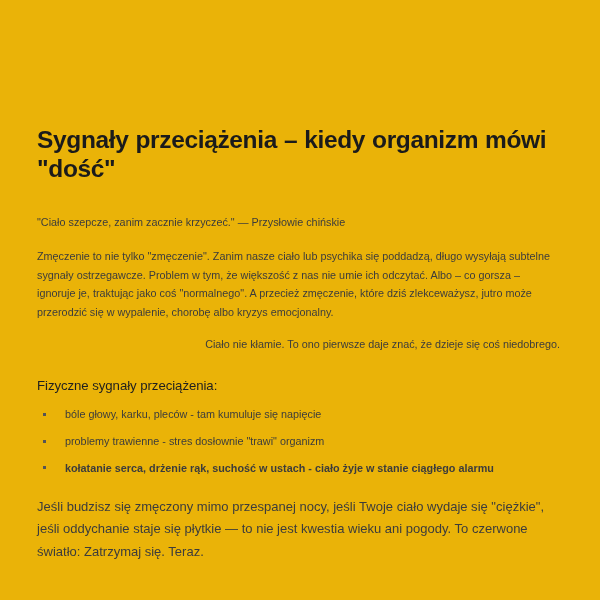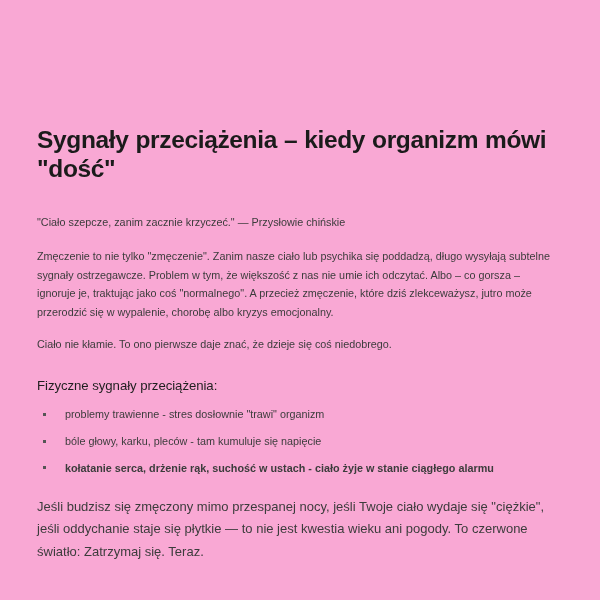--- a/index.html
+++ b/index.html
@@ -12,21 +12,21 @@
     height: 600px;
     font-family: "Liberation Sans", sans-serif;
     -webkit-font-smoothing: antialiased;
     overflow: hidden;
   }
   #article {
     box-sizing: border-box;
     width: 600px;
     height: 600px;
     padding: 126px 40px 0 37px;
-    background: #f9a8d4;
+    background: #eab308;
   }
   .doc-title {
     margin: 0;
     font-size: 24.5px;
     line-height: 1.17;
     font-weight: 700;
     letter-spacing: -0.35px;
     color: #1b1b1b;
     word-spacing: 0.5px;
   }
@@ -40,20 +40,21 @@
   .body-para {
     margin: 16px 0 0 0;
     font-size: 10.8px;
     line-height: 1.72;
     color: #3c3c3c;
     letter-spacing: 0.005px;
     max-width: 526px;
   }
   .body-para.tight {
     margin-top: 14px;
+    text-align: right;
   }
   .section-heading {
     margin: 23px 0 0 0;
     font-size: 13.2px;
     line-height: 1.4;
     font-weight: 400;
     color: #1f1f1f;
     letter-spacing: -0.05px;
   }
   ul.signal-list {
@@ -101,20 +102,20 @@
 
   <p class="quote-line">"Ciało szepcze, zanim zacznie krzyczeć." — Przysłowie chińskie</p>
 
   <p class="body-para">Zmęczenie to nie tylko "zmęczenie". Zanim nasze ciało lub psychika się poddadzą, długo wysyłają subtelne sygnały ostrzegawcze. Problem w tym, że większość z nas nie umie ich odczytać. Albo – co gorsza – ignoruje je, traktując jako coś "normalnego". A przecież zmęczenie, które dziś zlekceważysz, jutro może przerodzić się w wypalenie, chorobę albo kryzys emocjonalny.</p>
 
   <p class="body-para tight">Ciało nie kłamie. To ono pierwsze daje znać, że dzieje się coś niedobrego.</p>
 
   <h2 class="section-heading">Fizyczne sygnały przeciążenia:</h2>
 
   <ul class="signal-list">
+    <li>bóle głowy, karku, pleców - tam kumuluje się napięcie</li>
     <li>problemy trawienne - stres dosłownie "trawi" organizm</li>
-    <li>bóle głowy, karku, pleców - tam kumuluje się napięcie</li>
     <li>kołatanie serca, drżenie rąk, suchość w ustach - ciało żyje w stanie ciągłego alarmu</li>
   </ul>
 
   <p class="closing-para">Jeśli budzisz się zmęczony mimo przespanej nocy, jeśli Twoje ciało wydaje się "ciężkie", jeśli oddychanie staje się płytkie — to nie jest kwestia wieku ani pogody. To czerwone światło: Zatrzymaj się. Teraz.</p>
 
 </article>
 
 </body></html>

